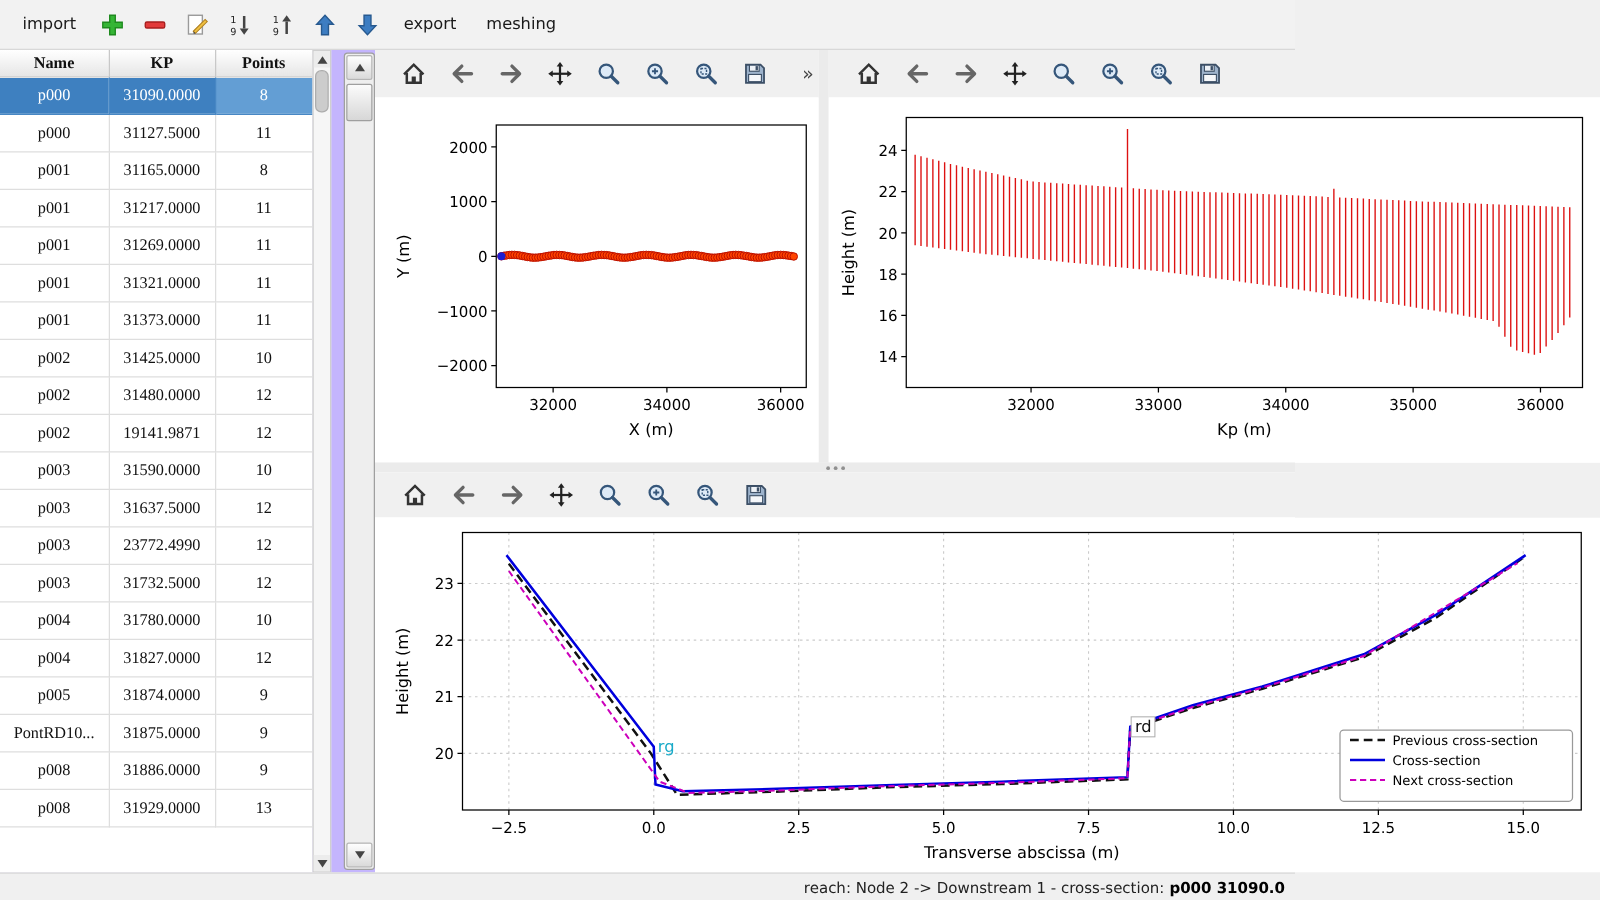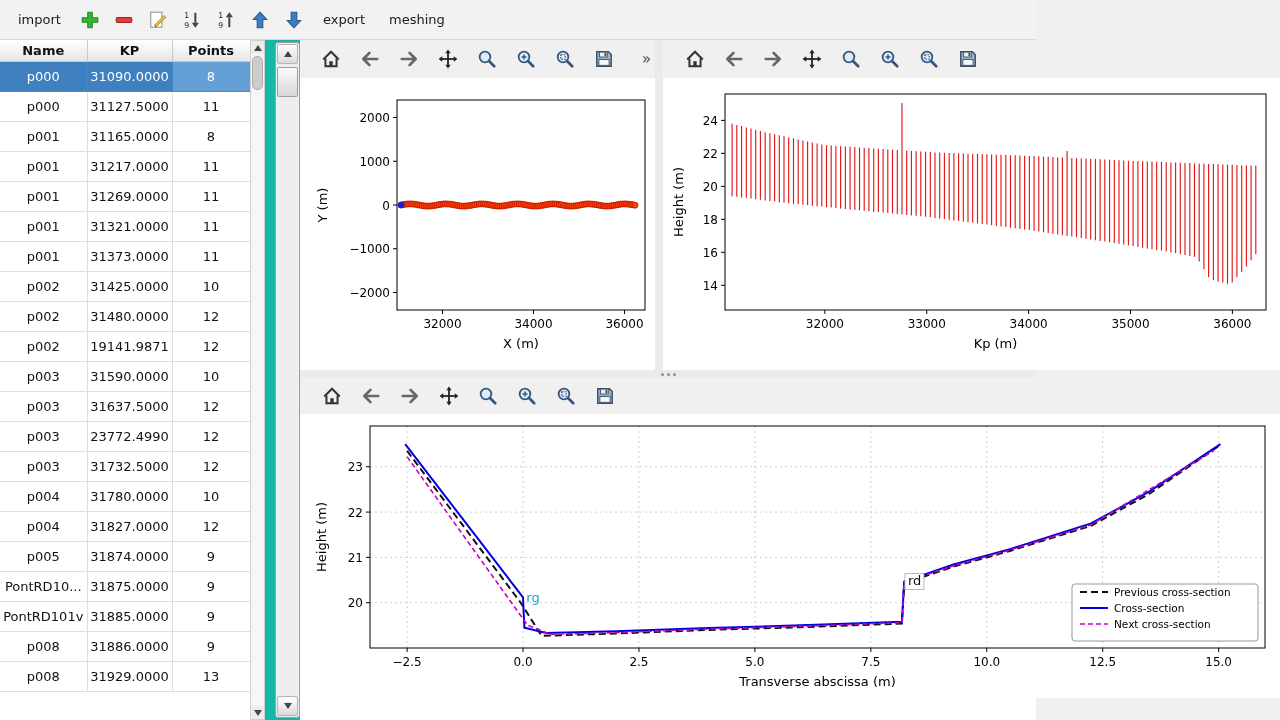--- a/index.html
+++ b/index.html
@@ -9,21 +9,21 @@
 
   
   .top-toolbar{height:40px;flex:0 0 40px;display:flex;align-items:center;gap:4px;padding:0 8px;background:#f2f2f2;border-bottom:1px solid #d8d8d8;}
   .tb-label{font-size:13px;padding:5px 10px;border-radius:3px;color:#1a1a1a;cursor:default;}
   .tb-btn{width:30px;height:30px;display:flex;align-items:center;justify-content:center;border-radius:3px;}
   .icon{display:inline-flex;line-height:0;}
 
   .main{flex:1;display:flex;min-height:0;}
 
   
-  .left-panel{width:300px;flex:0 0 300px;background:#14b8a6;display:flex;}
+  .left-panel{width:300px;flex:0 0 300px;background:#c4b5fd;display:flex;font-family:Liberation Serif, serif;}
   .table-area{width:250px;flex:0 0 250px;background:#fff;}
   table.cs-table{border-collapse:collapse;width:250px;table-layout:fixed;}
   .cs-table th{height:21px;background:linear-gradient(#ffffff,#e6e6e6);border:1px solid #c8c8c8;border-top:none;font-size:13px;font-weight:bold;}
   .cs-table th:first-child{border-left:none;}
   .cs-table td{height:30px;border:1px solid #dedede;text-align:center;font-size:13px;white-space:nowrap;overflow:hidden;text-overflow:ellipsis;padding:0 2px;}
   .cs-table td:first-child{border-left:none;}
   .cs-table tr.selected td{background:#3e80c0;color:#ffffff;border-color:#4787c4;}
   .cs-table tr.selected td:last-child{background:#639ed4;}
 
   .thin-scrollbar{width:15px;flex:0 0 15px;border:1px solid #cfcfcf;background:#f6f6f6;display:flex;flex-direction:column;}
@@ -226,25 +226,20 @@
                 <td>12</td>
               </tr>
               <tr>
                 <td>p005</td>
                 <td>31874.0000</td>
                 <td>9</td>
               </tr>
               <tr>
                 <td>PontRD10...</td>
                 <td>31875.0000</td>
-                <td>9</td>
-              </tr>
-              <tr>
-                <td>PontRD101v</td>
-                <td>31885.0000</td>
                 <td>9</td>
               </tr>
               <tr>
                 <td>p008</td>
                 <td>31886.0000</td>
                 <td>9</td>
               </tr>
               <tr>
                 <td>p008</td>
                 <td>31929.0000</td>
@@ -844,14 +839,18 @@
               <text x="814" y="182" font-size="10.5" fill="#000">Previous cross-section</text>
               <line x1="780" x2="808" y1="194" y2="194" stroke="#0000dd" stroke-width="2"></line>
               <text x="814" y="198" font-size="10.5" fill="#000">Cross-section</text>
               <line x1="780" x2="808" y1="210" y2="210" stroke="#cc00bb" stroke-width="1.6" stroke-dasharray="5,3"></line>
               <text x="814" y="214" font-size="10.5" fill="#000">Next cross-section</text>
             </svg></div>
       </div>
     </div>
   </div>
 
+  <div class="status-bar">
+    <span>reach: Node 2 -&gt; Downstream 1 - cross-section: </span>
+    <b>p000 31090.0</b>
+  </div>
 
 </div>
 
 </body></html>

